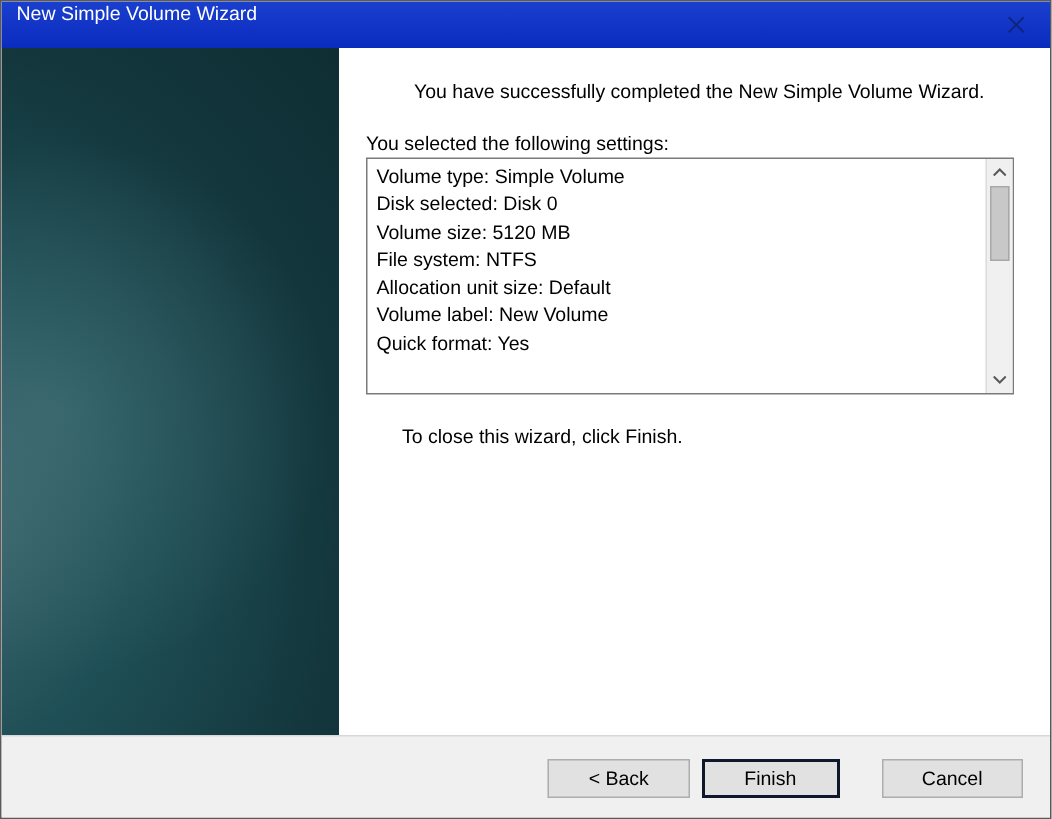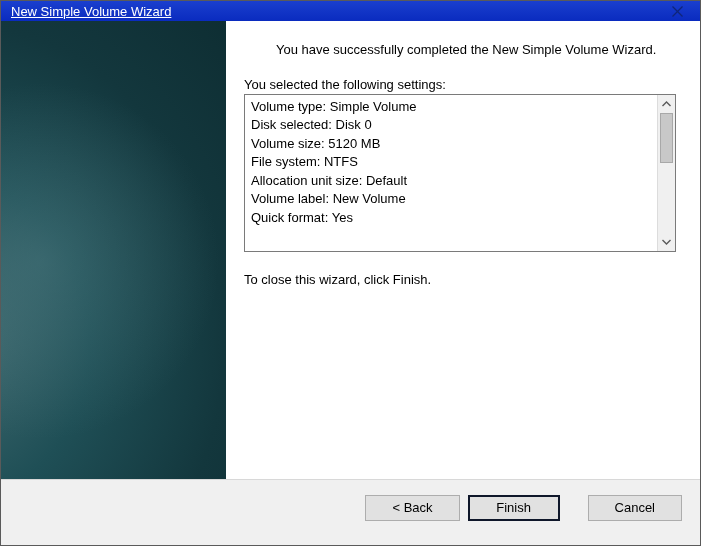--- a/index.html
+++ b/index.html
@@ -6,28 +6,27 @@
     body {
       width: 701px;
       height: 546px;
       font-family: 'Segoe UI', Tahoma, sans-serif;
       font-size: 13px;
       background: #f0f0f0;
       overflow: hidden;
       border: 1px solid #5a5a5a;
     }
     .titlebar {
-      height: 20px;
+      height: 31px;
       background: linear-gradient(to bottom, #1a3fce, #0a2bbf);
       color: #ffffff;
       display: flex;
-      align-items: center;
+      align-items: flex-start;
       justify-content: space-between;
       padding: 0 0 0 10px;
-      text-decoration: underline;
     }
     .titlebar-title {
       font-size: 13px;
     }
     .close-btn {
       width: 46px;
       height: 31px;
       display: flex;
       align-items: center;
       justify-content: center;
@@ -131,20 +130,21 @@
       left: 2px;
       right: 2px;
       top: 0;
       height: 50px;
       background: #c8c8c8;
       border: 1px solid #a8a8a8;
     }
     .close-text {
       font-size: 13px;
       margin-top: 20px;
+      margin-left: 24px;
     }
     .button-bar {
       height: 56px;
       background: #f0f0f0;
       border-top: 1px solid #d8d8d8;
       display: flex;
       align-items: center;
       justify-content: flex-end;
       padding-right: 18px;
       gap: 8px;

